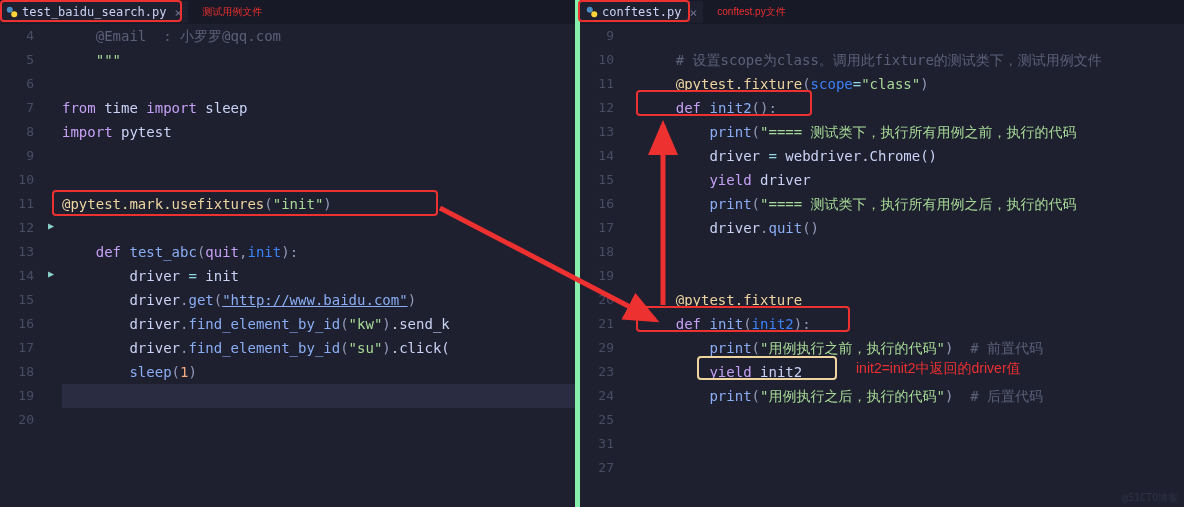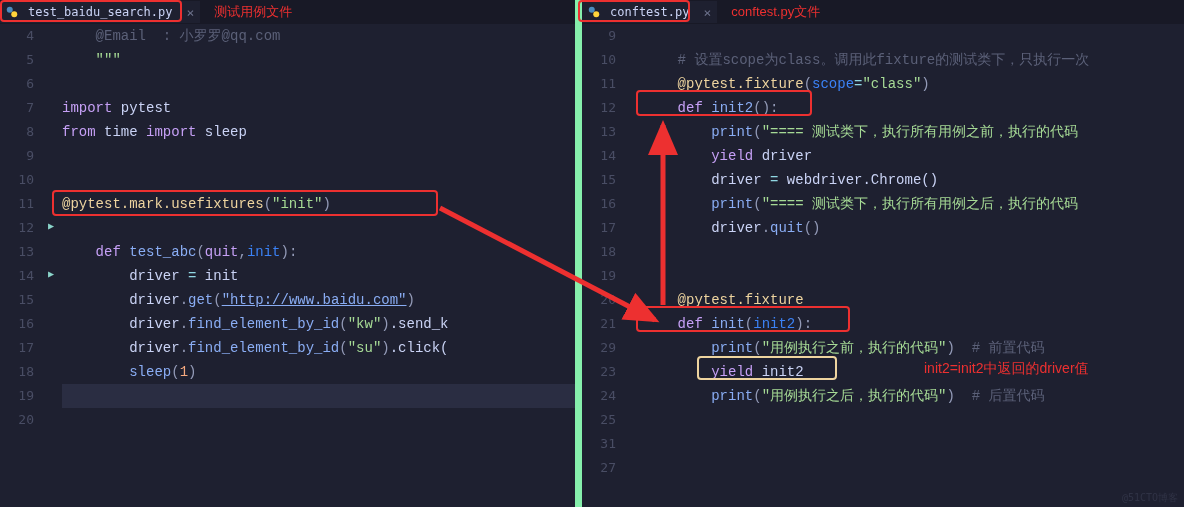--- a/index.html
+++ b/index.html
@@ -13,51 +13,51 @@
       overflow: hidden;
       position: relative;
       display: flex;
     }
     .pane {
       display: flex;
       flex-direction: column;
       position: relative;
     }
     .pane-left { width: 575px; }
-    .pane-right { flex: 1; border-left: 7px solid #86efac; }
+    .pane-right { flex: 1; border-left: 5px solid #86efac; }
     .tab-bar {
       height: 24px;
       background: #181926;
       display: flex;
       align-items: center;
       padding-left: 0;
     }
     .tab {
       display: flex;
       align-items: center;
       padding: 2px 6px;
       background: #1e2030;
       font-size: 12px;
       color: #cad3f5;
-      gap: 10px;
+      gap: 4px;
       height: 22px;
     }
     .file-icon {
       width: 12px;
       height: 12px;
       display: inline-block;
     }
     .close-x {
       color: #6e738d;
       font-size: 13px;
       margin-left: 4px;
     }
     .tab-annotation {
       color: #ed3030;
-      font-size: 13px;
+      font-size: 10px;
       margin-left: 14px;
       font-family: sans-serif;
     }
     .code-area {
       flex: 1;
       display: flex;
       overflow: hidden;
     }
     .gutter {
       width: 48px;
@@ -74,21 +74,20 @@
     }
     .fold-mark {
       color: #8bd5ca;
       font-size: 10px;
       position: absolute;
     }
     .code-content {
       flex: 1;
       overflow: hidden;
       position: relative;
-      font-family: Liberation Mono, monospace;
     }
     .line {
       height: 24px;
       line-height: 24px;
       white-space: pre;
       position: relative;
     }
     .gutter .line { height: 24px; line-height: 24px; }
     .kw { color: #c6a0f6; }
     .fn { color: #8aadf4; }
@@ -185,22 +184,22 @@
     </div>
     <div class="fold-gutter">
       <span class="fold-mark" style="top:196px">▶</span>
       <span class="fold-mark" style="top:244px">▶</span>
     </div>
     <div class="code-content">
       <div class="highlight-line" style="top:360px"></div>
       <div class="line"><span class="comment">    @Email  : 小罗罗@qq.com</span></div>
       <div class="line"><span class="str">    """</span></div>
       <div class="line"></div>
+      <div class="line"><span class="kw">from</span> <span class="id">time</span> <span class="kw">import</span> <span class="id">sleep</span></div>
       <div class="line"><span class="kw">import</span> <span class="id">pytest</span></div>
-      <div class="line"><span class="kw">from</span> <span class="id">time</span> <span class="kw">import</span> <span class="id">sleep</span></div>
       <div class="line"></div>
       <div class="line"></div>
       <div class="line"><span class="decor">@pytest.mark.usefixtures</span><span class="pn">(</span><span class="str">"init"</span><span class="pn">)</span></div>
       <div class="line"></div>
       <div class="line">    <span class="kw">def</span> <span class="fn">test_abc</span><span class="pn">(</span><span class="self">quit</span><span class="pn">,</span><span class="param">init</span><span class="pn">):</span></div>
       <div class="line">        <span class="id">driver</span> <span class="op">=</span> <span class="id">init</span></div>
       <div class="line">        <span class="id">driver</span><span class="pn">.</span><span class="fn">get</span><span class="pn">(</span><span class="str-link">"http://www.baidu.com"</span><span class="pn">)</span></div>
       <div class="line">        <span class="id">driver</span><span class="pn">.</span><span class="fn">find_element_by_id</span><span class="pn">(</span><span class="str">"kw"</span><span class="pn">)</span><span class="id">.send_k</span></div>
       <div class="line">        <span class="id">driver</span><span class="pn">.</span><span class="fn">find_element_by_id</span><span class="pn">(</span><span class="str">"su"</span><span class="pn">)</span><span class="id">.click(</span></div>
       <div class="line">        <span class="fn">sleep</span><span class="pn">(</span><span class="num">1</span><span class="pn">)</span></div>
@@ -241,26 +240,26 @@
         <div class="line">29</div>
         <div class="line">23</div>
       <div class="line">24</div>
         <div class="line">25</div>
         <div class="line">31</div>
       <div class="line">27</div>
     </div>
     <div class="fold-gutter"></div>
     <div class="code-content">
       <div class="line"></div>
-      <div class="line">    <span class="comment-cn"># 设置scope为class。调用此fixture的测试类下，只执行一次</span></div>
+      <div class="line">    <span class="comment-cn"># 设置scope为class。调用此fixture的测试类下，测试用例文件</span></div>
       <div class="line">    <span class="decor">@pytest.fixture</span><span class="pn">(</span><span class="param">scope</span><span class="op">=</span><span class="str">"class"</span><span class="pn">)</span></div>
       <div class="line">    <span class="kw">def</span> <span class="fn">init2</span><span class="pn">():</span></div>
       <div class="line">        <span class="fn">print</span><span class="pn">(</span><span class="str">"==== 测试类下，执行所有用例之前，执行的代码</span></div>
+      <div class="line">        <span class="id">driver</span> <span class="op">=</span> <span class="id">webdriver.Chrome()</span></div>
       <div class="line">        <span class="kw">yield</span> <span class="id">driver</span></div>
-      <div class="line">        <span class="id">driver</span> <span class="op">=</span> <span class="id">webdriver.Chrome()</span></div>
       <div class="line">        <span class="fn">print</span><span class="pn">(</span><span class="str">"==== 测试类下，执行所有用例之后，执行的代码</span></div>
       <div class="line">        <span class="id">driver</span><span class="pn">.</span><span class="fn">quit</span><span class="pn">()</span></div>
       <div class="line"></div>
       <div class="line"></div>
       <div class="line">    <span class="decor">@pytest.fixture</span></div>
       <div class="line">    <span class="kw">def</span> <span class="fn">init</span><span class="pn">(</span><span class="param">init2</span><span class="pn">):</span></div>
       <div class="line">        <span class="fn">print</span><span class="pn">(</span><span class="str">"用例执行之前，执行的代码"</span><span class="pn">)</span>  <span class="comment-cn"># 前置代码</span></div>
       <div class="line">        <span class="kw">yield</span> <span class="id">init2</span></div>
       <div class="line">        <span class="fn">print</span><span class="pn">(</span><span class="str">"用例执行之后，执行的代码"</span><span class="pn">)</span>  <span class="comment-cn"># 后置代码</span></div>
       <div class="line"></div>
@@ -270,21 +269,21 @@
   </div>
 </div>
 
 <div class="red-box" style="left:0px; top:0px; width:182px; height:22px;"></div>
 <div class="red-box" style="left:578px; top:0px; width:112px; height:22px;"></div>
 <div class="red-box" style="left:52px; top:190px; width:386px; height:26px;"></div>
 <div class="red-box" style="left:636px; top:90px; width:176px; height:26px;"></div>
 <div class="red-box" style="left:636px; top:306px; width:214px; height:26px;"></div>
 <div class="yellow-box" style="left:697px; top:356px; width:140px; height:24px;"></div>
 
-<div class="annotation" style="left:908px; top:360px;padding-left:16px;">init2=init2中返回的driver值</div>
+<div class="annotation" style="left:840px; top:360px;padding-left:16px;">init2=init2中返回的driver值</div>
 
 <svg class="arrow" style="left:435px; top:200px; width:235px; height:135px;">
   <defs>
       <marker id="ah1" markerWidth="8" markerHeight="8" refX="6" refY="3" orient="auto">
         <polygon points="0,0 7,3 0,6" fill="#ed3030"></polygon>
       </marker>
     </defs>
   <line x1="5" y1="8" x2="220" y2="120" stroke="#ed3030" stroke-width="5" marker-end="url(#ah1)"></line>
 </svg>
 <svg class="arrow" style="left:645px; top:115px; width:40px; height:195px;">

